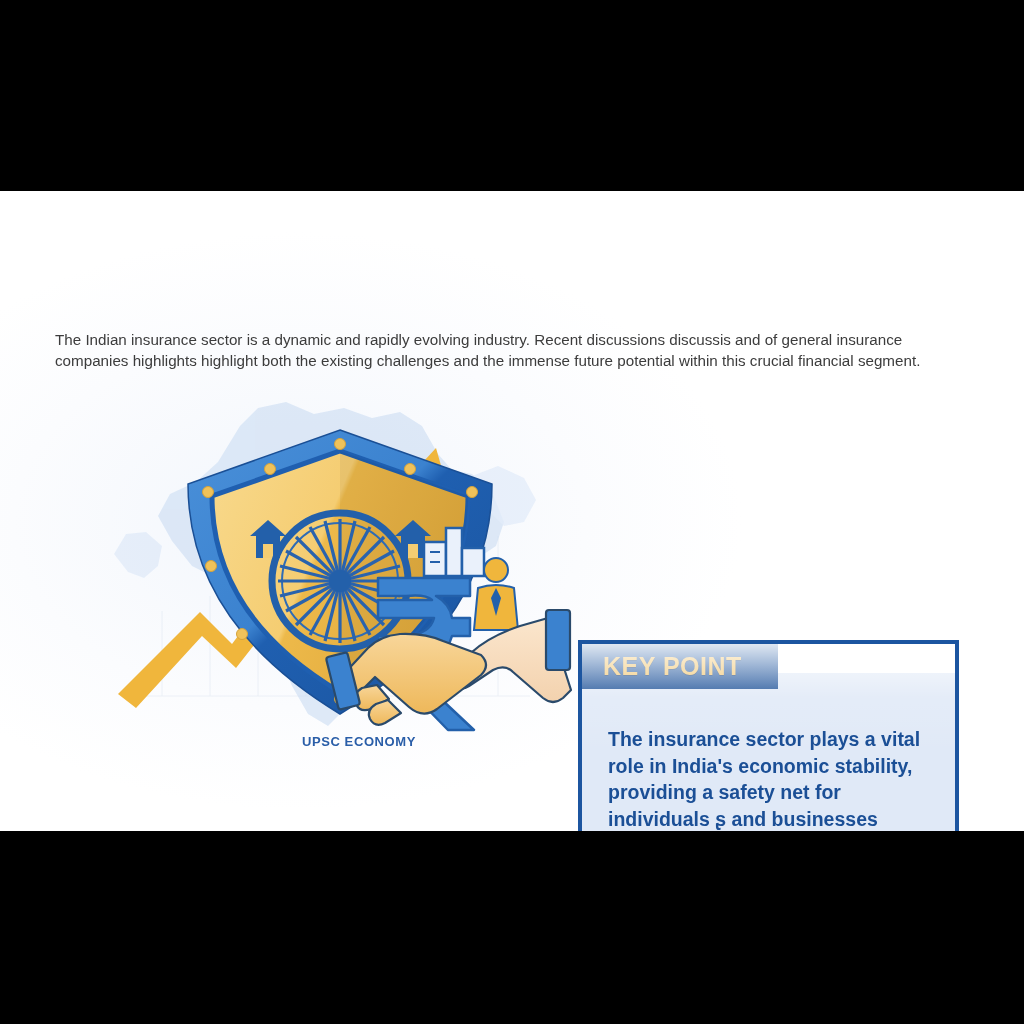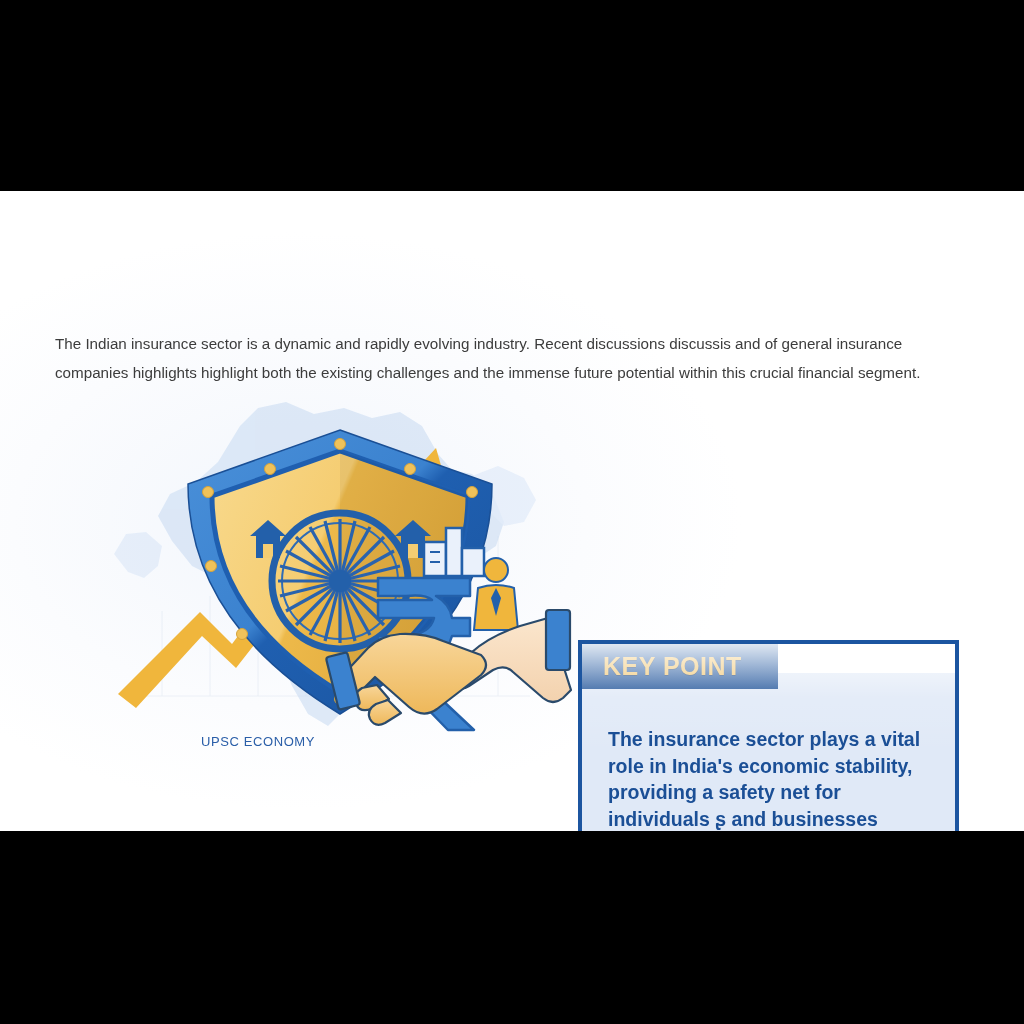--- a/index.html
+++ b/index.html
@@ -25,30 +25,30 @@
 
   
   #title {
     position:absolute; left:57px; top:71px;
     font-size:39px; font-weight:bold;
     color:#17529f; letter-spacing:-0.3px;
     white-space:nowrap;
   }
   #intro {
     position:absolute; left:55px; top:138px; width:874px;
-    font-size:15.2px; line-height:29px; color:#3c3c3c;
+    font-size:15.2px; line-height:21px; color:#3c3c3c;
   }
 
   
   #illus { position:absolute; left:100px; top:205px; width:480px; height:375px; }
   #illus svg { display:block; width:480px; height:375px; }
 
   #caption {
     position:absolute; left:100px; top:543px; width:316px;
-    text-align:center; font-size:13px; font-weight:normal;
+    text-align:right; font-size:13px; font-weight:bold;
     letter-spacing:0.6px; color:#2a5ea8;
   }
 
   
   #keycard {
     position:absolute; left:578px; top:449px;
     width:381px; height:248px;
     background:#e0e9f7;
     border:4px solid #1c55a0;
   }

